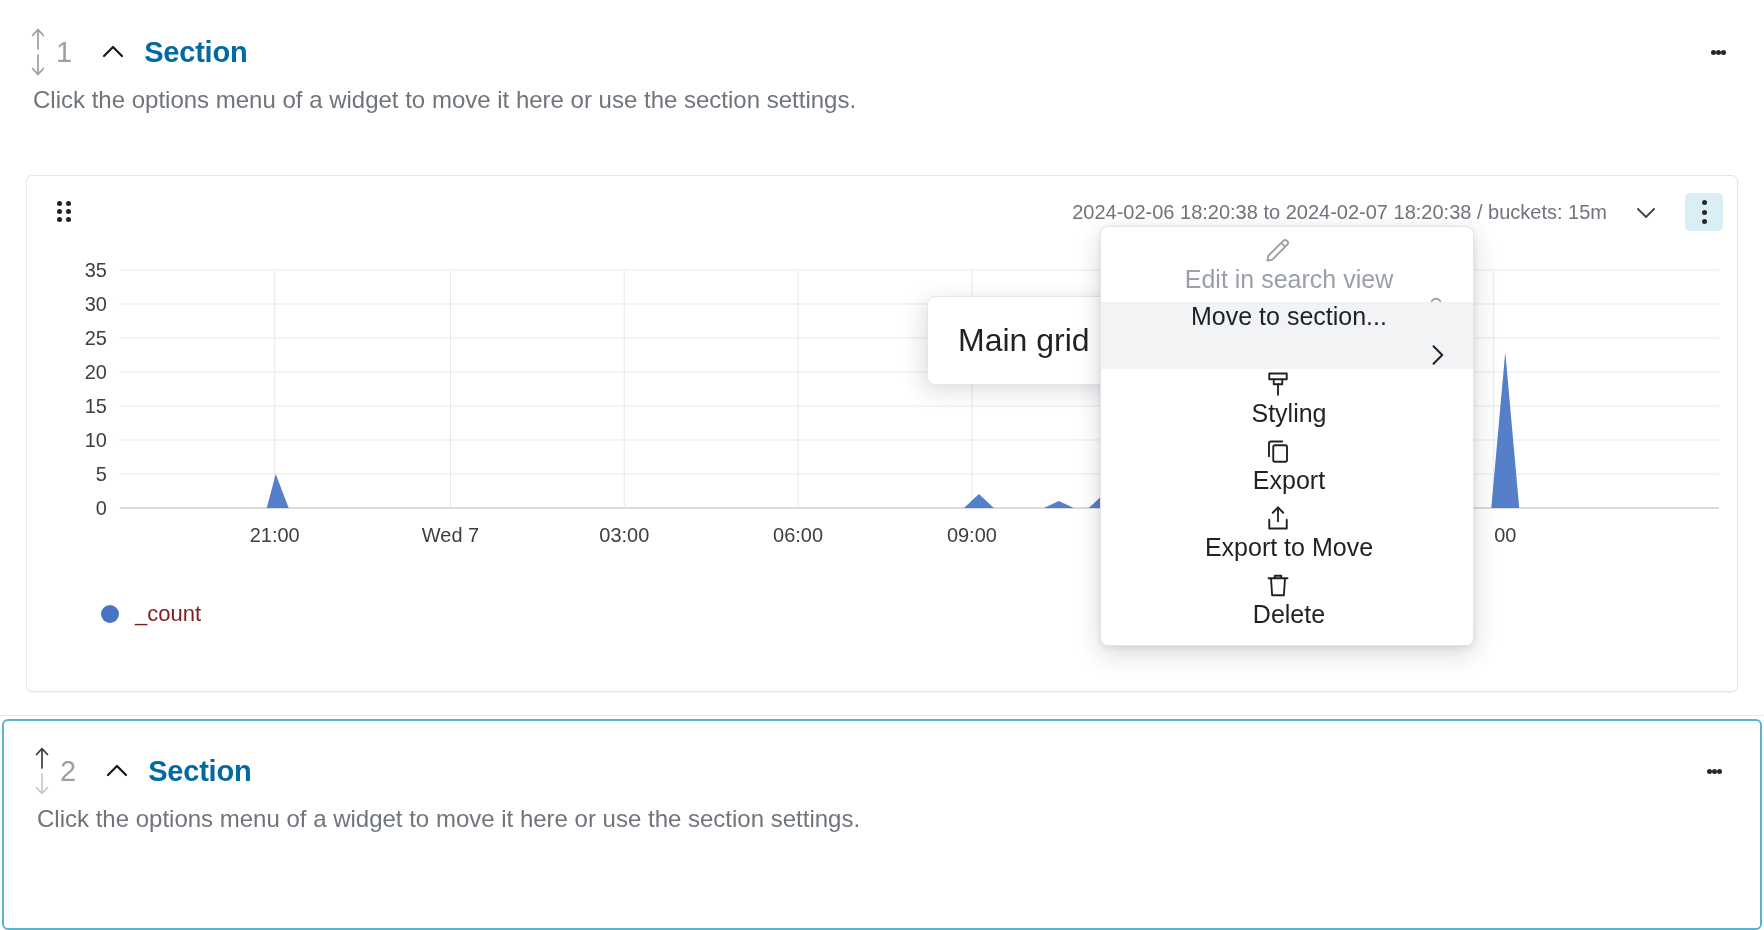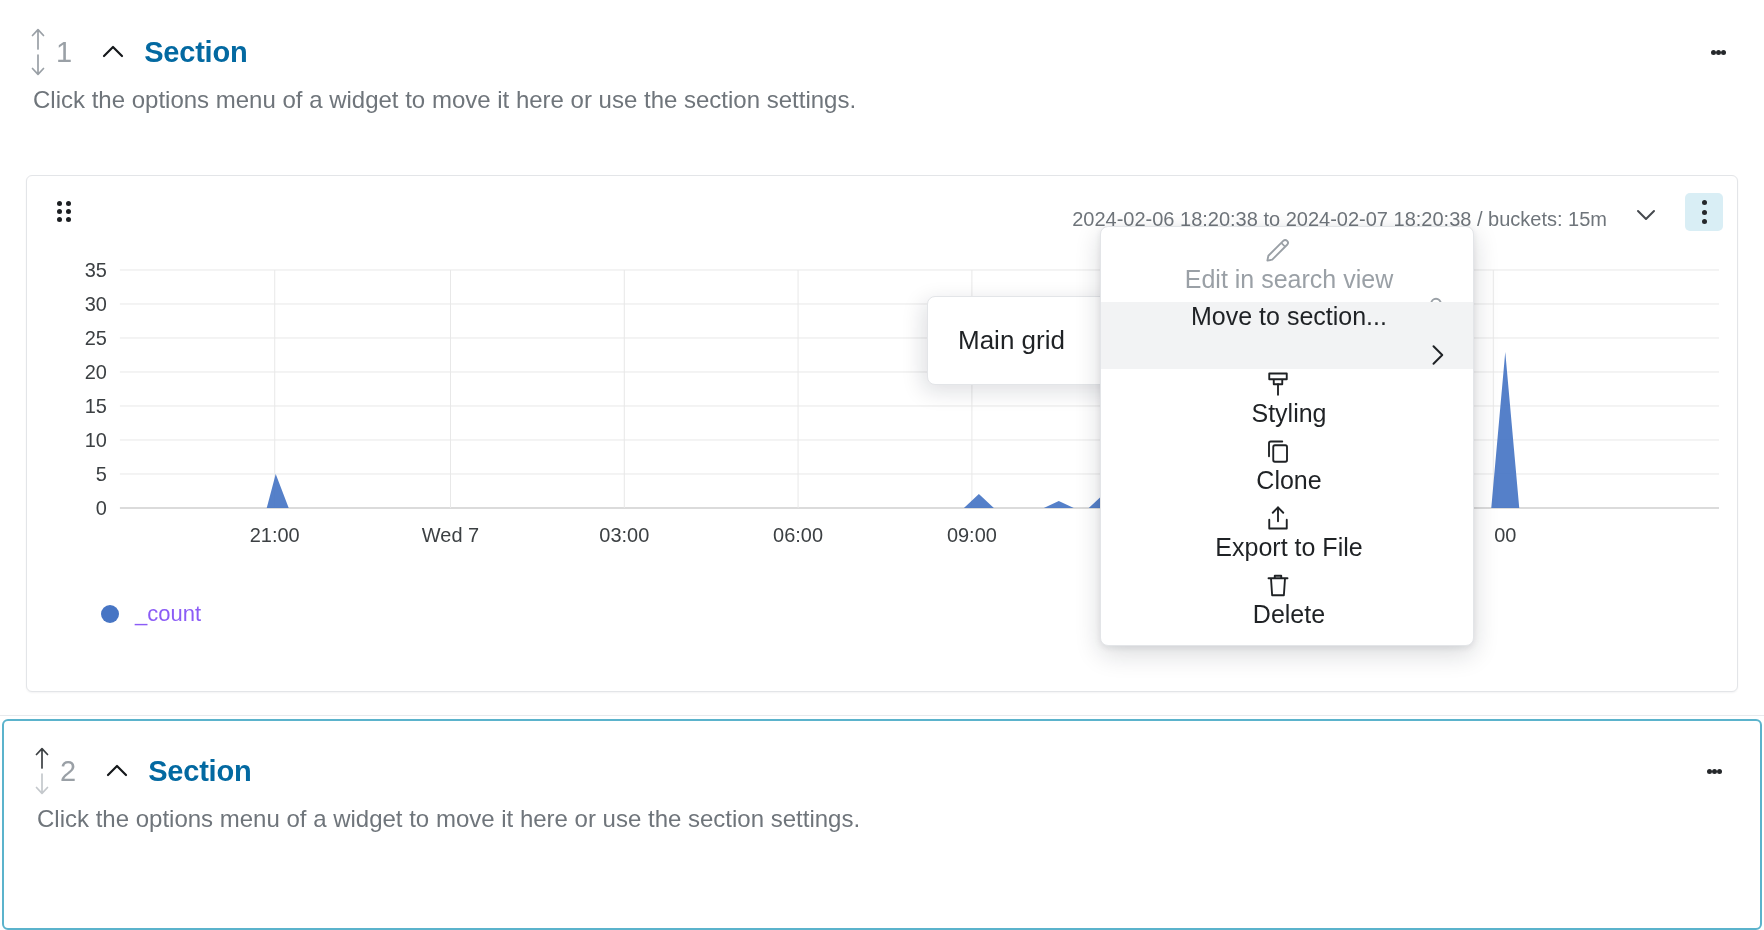--- a/index.html
+++ b/index.html
@@ -120,21 +120,21 @@
   }
   .widget-title {
     font-size: 26px;
     font-weight: 700;
     color: #15181b;
     letter-spacing: -0.1px;
   }
   .widget-right {
     margin-left: auto;
     display: flex;
-    align-items: flex-end;
+    align-items: center;
     gap: 22px;
   }
   .time-range {
     font-size: 20px;
     color: #6f757b;
     white-space: nowrap;
   }
   .tr-chev {
     color: #45494e;
     display: flex; align-items: center;
@@ -171,21 +171,21 @@
     cursor: pointer;
   }
   .legend-dot {
     width: 18px; height: 18px;
     border-radius: 50%;
     background: #4775c4;
     display: block;
   }
   .legend-label {
     font-size: 22px;
-    color: #8b5cf6;
+    color: #7f1d1d;
   }
 
   
   .section-2 {
     top: 719px;
     height: 211px;
     border: 2px solid #5bb3cc;
     border-radius: 6px;
     left: 2px; right: 2px;
     background: #fff;
@@ -241,21 +241,21 @@
     border-bottom-left-radius: 8px;
     box-shadow: -4px 6px 22px rgba(16,24,40,.14);
     padding: 10px 0;
     z-index: 30;
   }
   .submenu-item {
     display: flex;
     align-items: center;
     height: 67px;
     padding: 0 0 0 30px;
-    font-size: 26px;
+    font-size: 32px;
     color: #1f2225;
     cursor: pointer;
     white-space: nowrap;
   }
 </style>
 </head>
 <body>
 
 <div class="page">
 
@@ -437,32 +437,32 @@
     </div>
 
 
     <div class="menu-item">
       <span class="mi-icon">
         <svg width="30" height="30" viewBox="0 0 24 24">
           <rect x="8.2" y="7.4" width="11" height="13.2" rx="1.4" fill="none" stroke="#1f2225" stroke-width="1.5"></rect>
           <path d="M15.4 4.4 H6.2 A1.4 1.4 0 0 0 4.8 5.8 V16.2" fill="none" stroke="#1f2225" stroke-width="1.5" stroke-linecap="round"></path>
         </svg>
       </span>
-      <span class="mi-label">Clone</span>
+      <span class="mi-label">Export</span>
     </div>
 
     <div class="menu-item">
       <span class="mi-icon">
         <svg width="30" height="30" viewBox="0 0 24 24">
           <path d="M12 3.6 L12 14.6" fill="none" stroke="#1f2225" stroke-width="1.5" stroke-linecap="round"></path>
           <path d="M7.8 7.8 L12 3.5 L16.2 7.8" fill="none" stroke="#1f2225" stroke-width="1.5" stroke-linecap="round" stroke-linejoin="round"></path>
           <path d="M5 13.4 V20.4 H19 V13.4" fill="none" stroke="#1f2225" stroke-width="1.5" stroke-linecap="round" stroke-linejoin="round"></path>
         </svg>
       </span>
-      <span class="mi-label">Export to File</span>
+      <span class="mi-label">Export to Move</span>
     </div>
 
     <div class="menu-item">
       <span class="mi-icon">
         <svg width="30" height="30" viewBox="0 0 24 24">
           <path d="M4.4 6.6 H19.6" fill="none" stroke="#1f2225" stroke-width="1.5" stroke-linecap="round"></path>
           <path d="M9.4 6.6 V4.6 H14.6 V6.6" fill="none" stroke="#1f2225" stroke-width="1.5" stroke-linejoin="round"></path>
           <path d="M6.4 6.6 L7.3 20.2 H16.7 L17.6 6.6" fill="none" stroke="#1f2225" stroke-width="1.5" stroke-linejoin="round"></path>
         </svg>
       </span>

